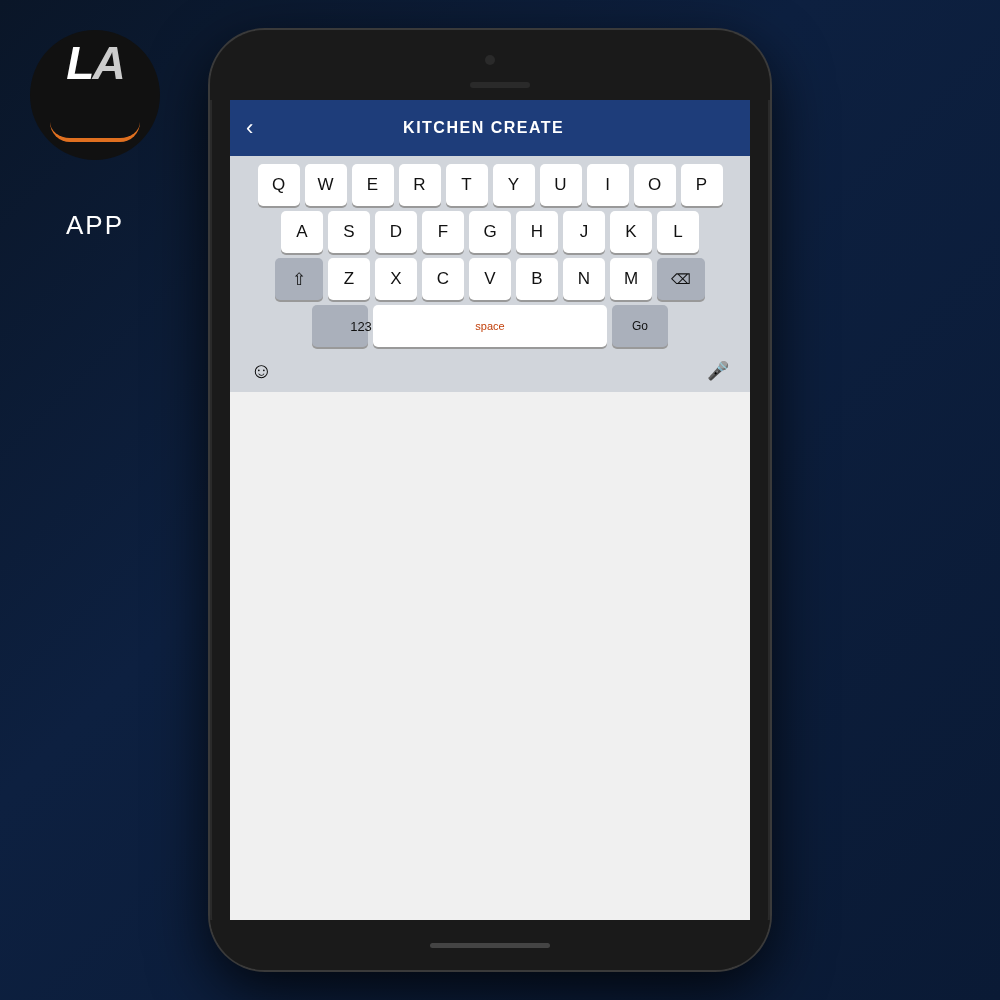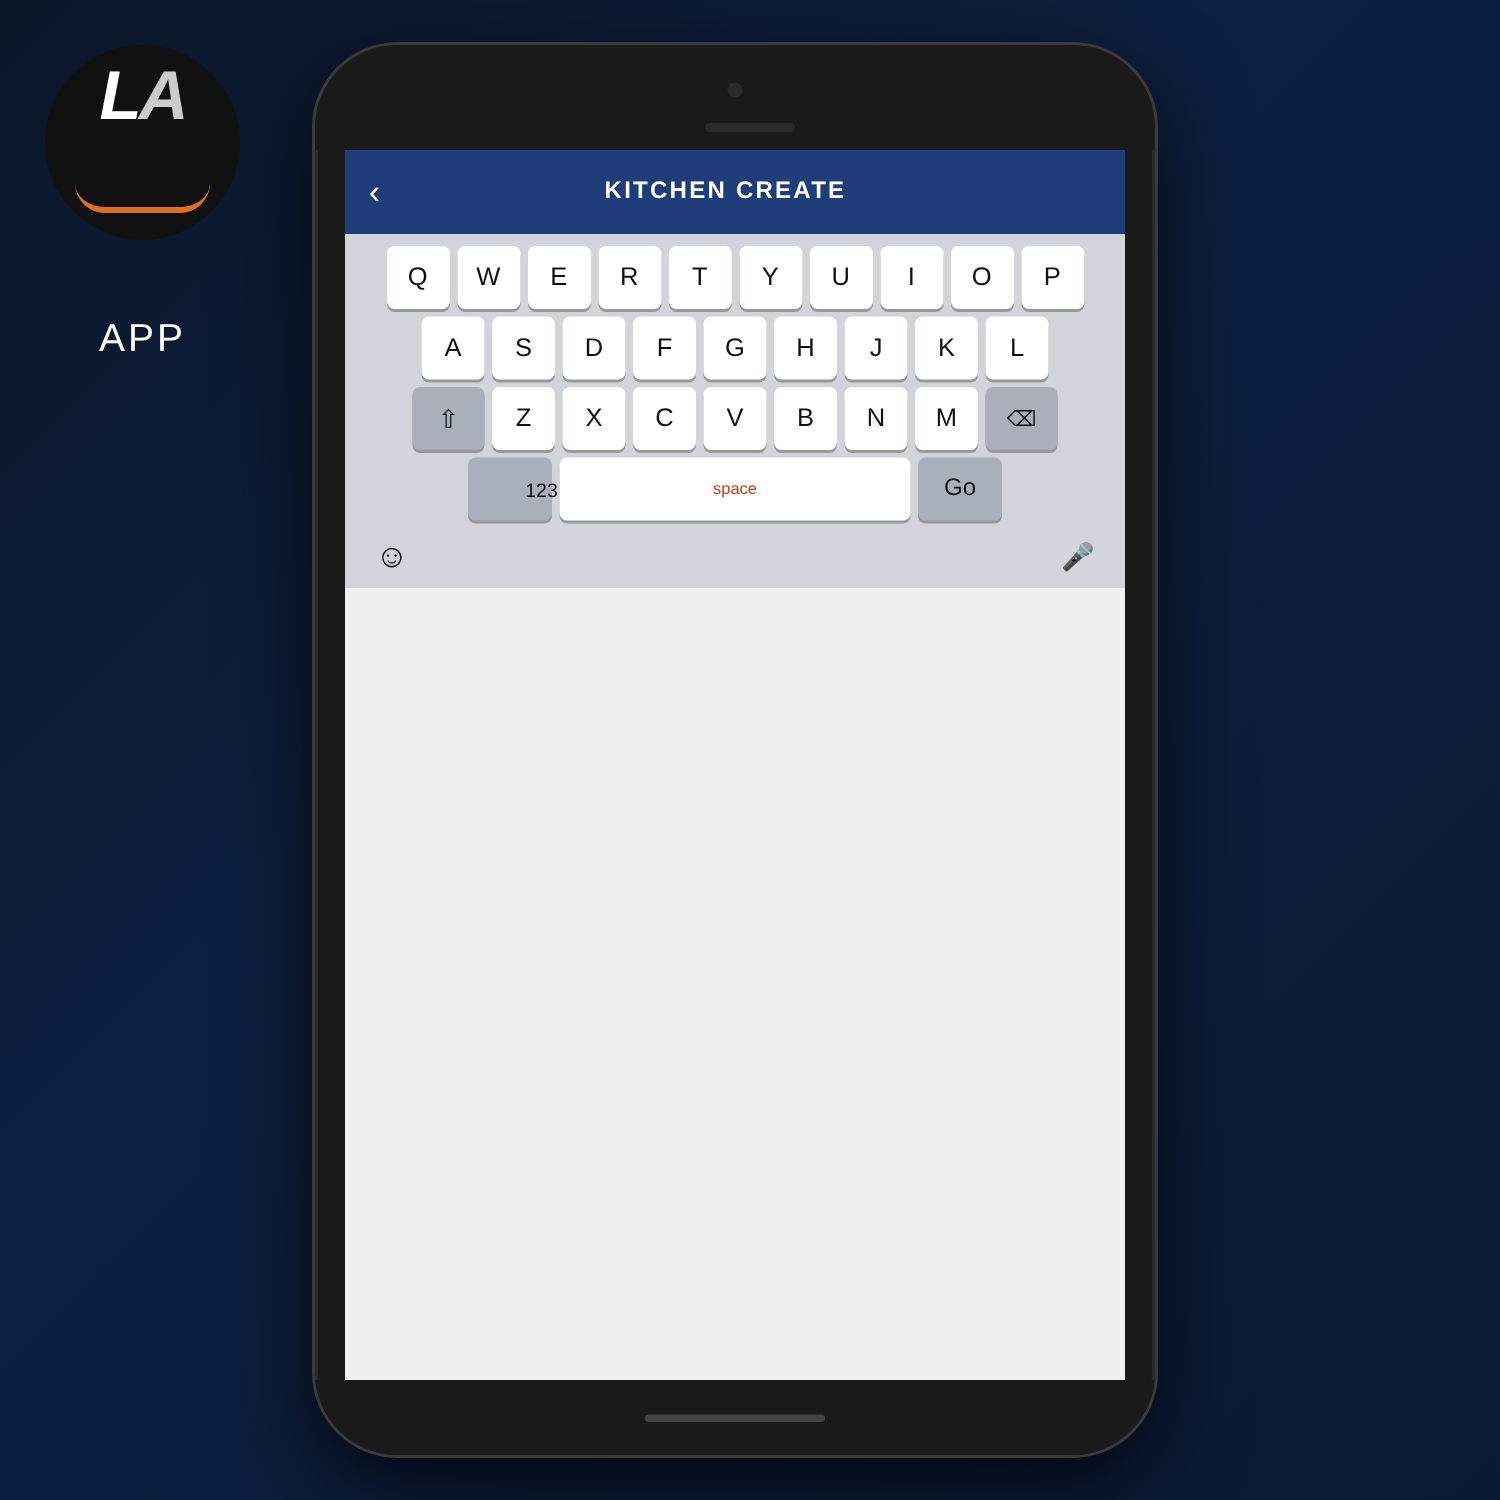--- a/index.html
+++ b/index.html
@@ -264,21 +264,21 @@
     .key-space {
       background: #fff;
       width: 234px;
       font-size: 11px;
       color: #c2410c;
     }
 
     .key-go {
       background: #aab0bb;
       width: 56px;
-      font-size: 16px;
+      font-size: 12px;
     }
 
     .key-123 {
       width: 56px;
       font-size: 13px;
       padding-left: 42px;
     }
 
     .key-delete {
       width: 48px;

